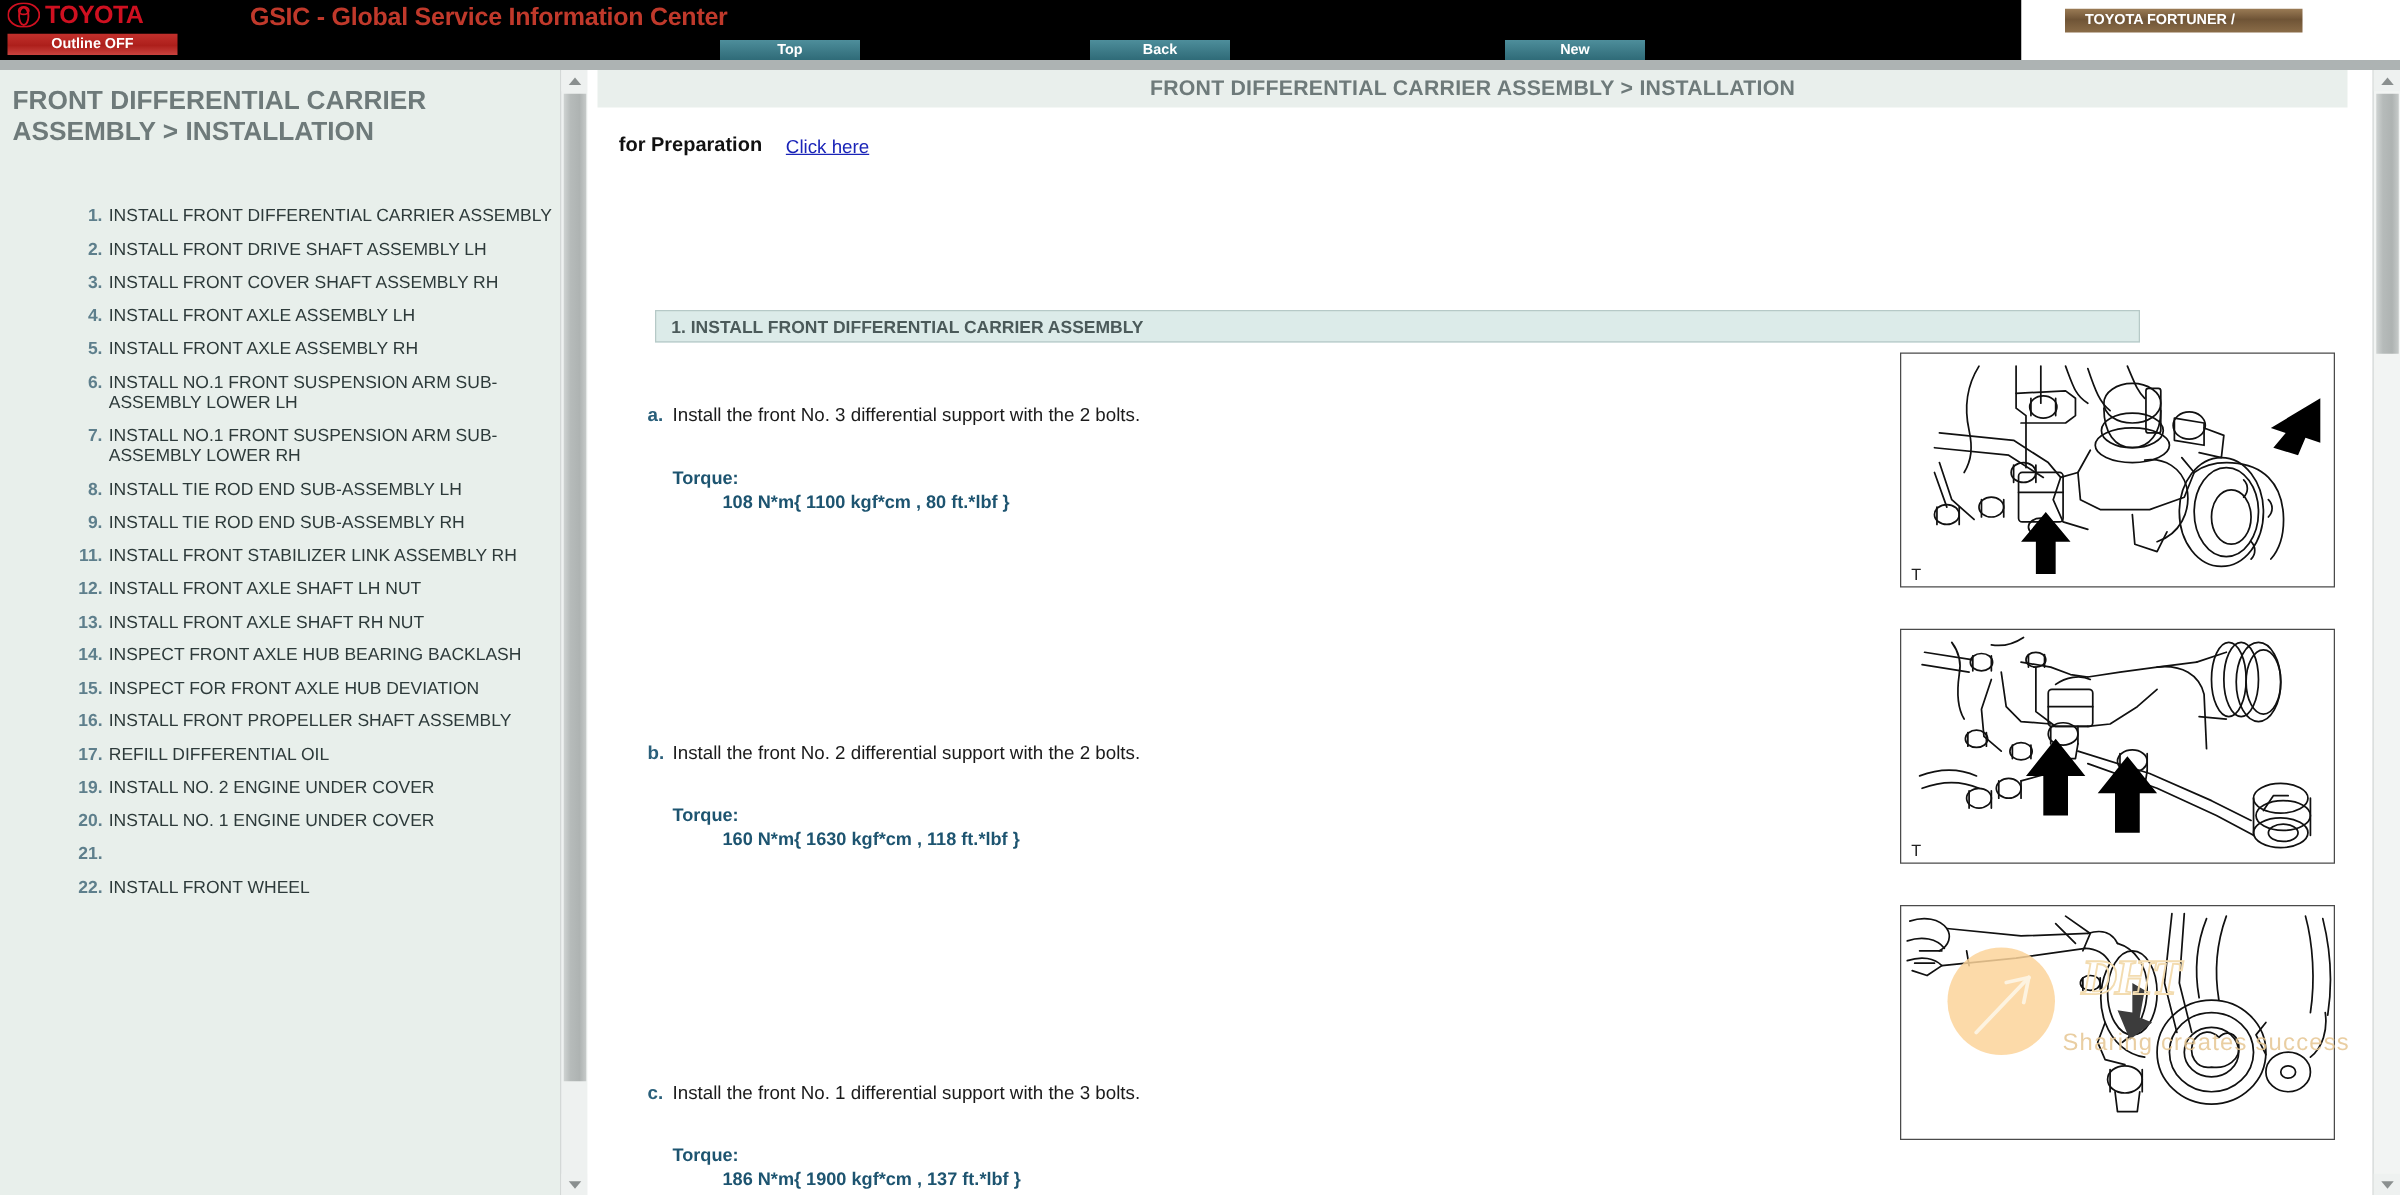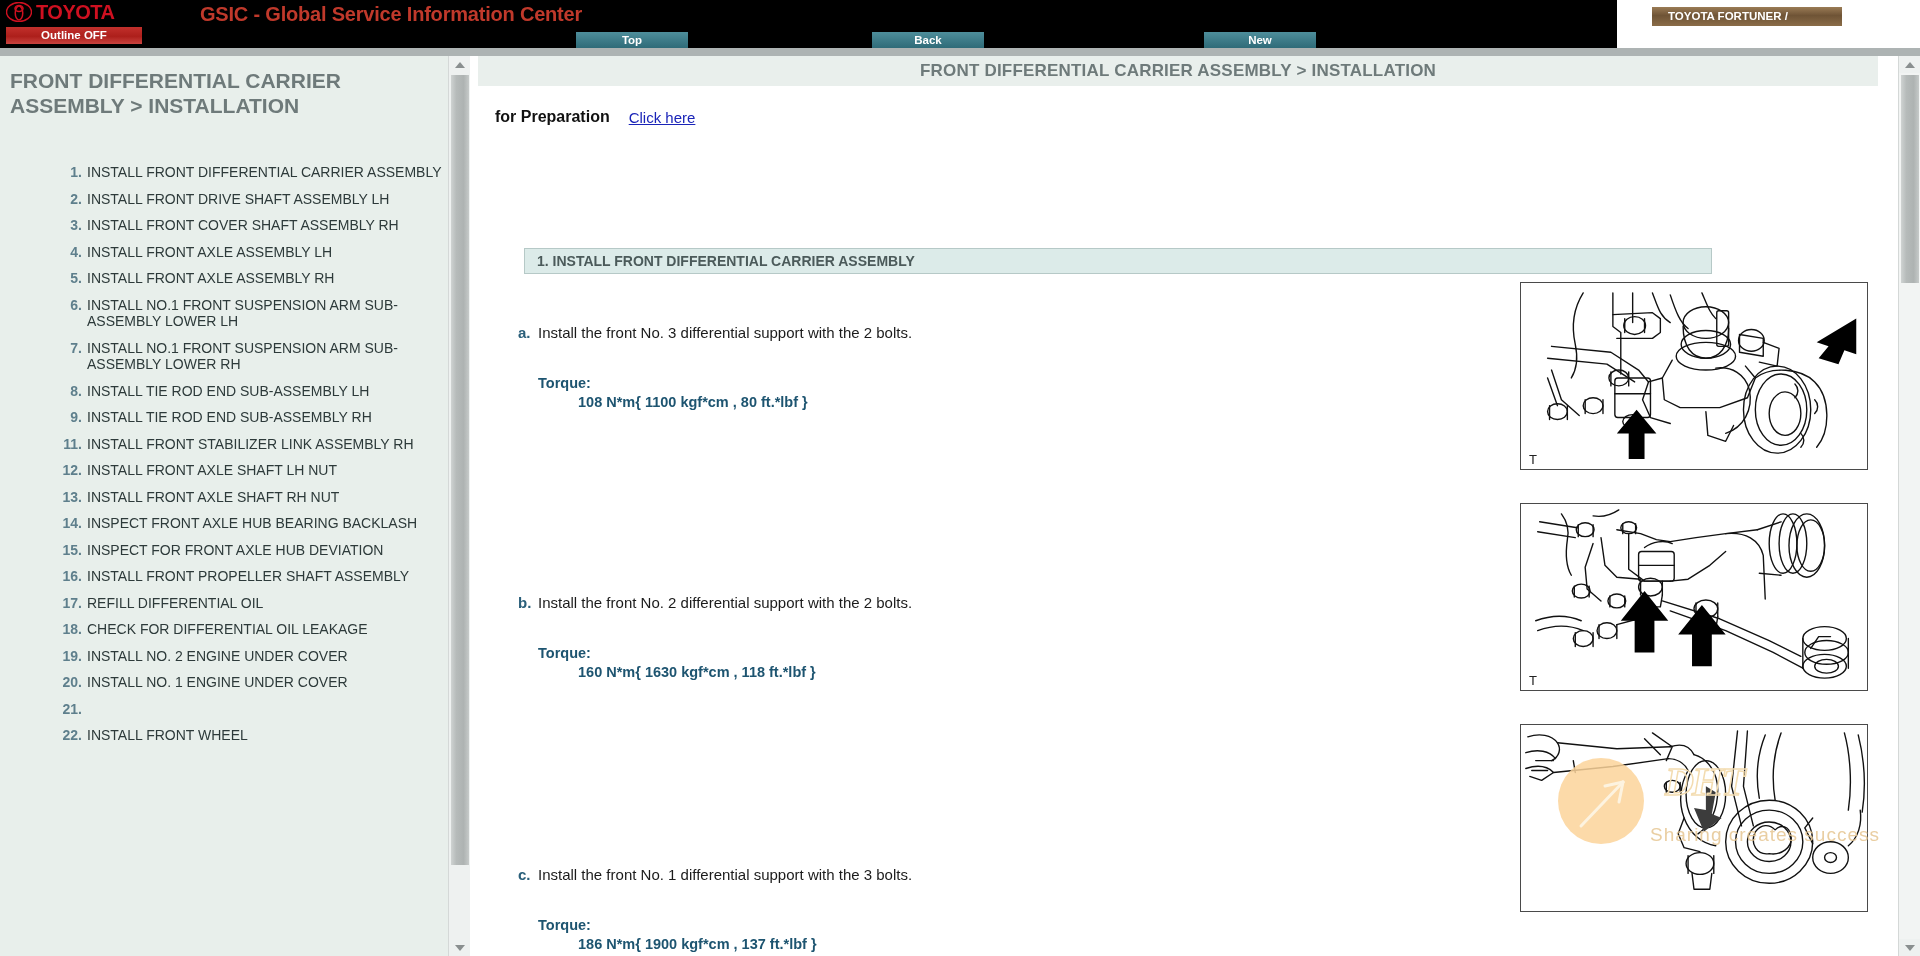--- a/index.html
+++ b/index.html
@@ -320,24 +320,20 @@
         <span class="toc-num">15.</span>
         <span class="toc-label">INSPECT FOR FRONT AXLE HUB DEVIATION</span>
       </li>
       <li class="toc-item">
         <span class="toc-num">16.</span>
         <span class="toc-label">INSTALL FRONT PROPELLER SHAFT ASSEMBLY</span>
       </li>
       <li class="toc-item">
         <span class="toc-num">17.</span>
         <span class="toc-label">REFILL DIFFERENTIAL OIL</span>
-      </li>
-      <li class="toc-item">
-        <span class="toc-num">18.</span>
-        <span class="toc-label">CHECK FOR DIFFERENTIAL OIL LEAKAGE</span>
       </li>
       <li class="toc-item">
         <span class="toc-num">19.</span>
         <span class="toc-label">INSTALL NO. 2 ENGINE UNDER COVER</span>
       </li>
       <li class="toc-item">
         <span class="toc-num">20.</span>
         <span class="toc-label">INSTALL NO. 1 ENGINE UNDER COVER</span>
       </li>
       <li class="toc-item">

